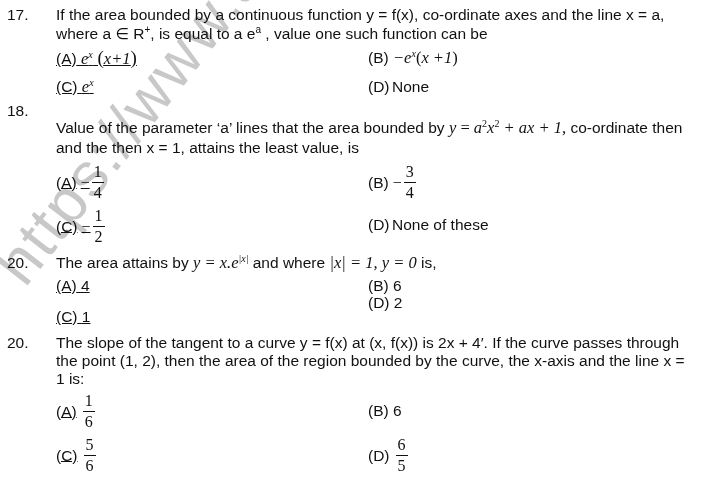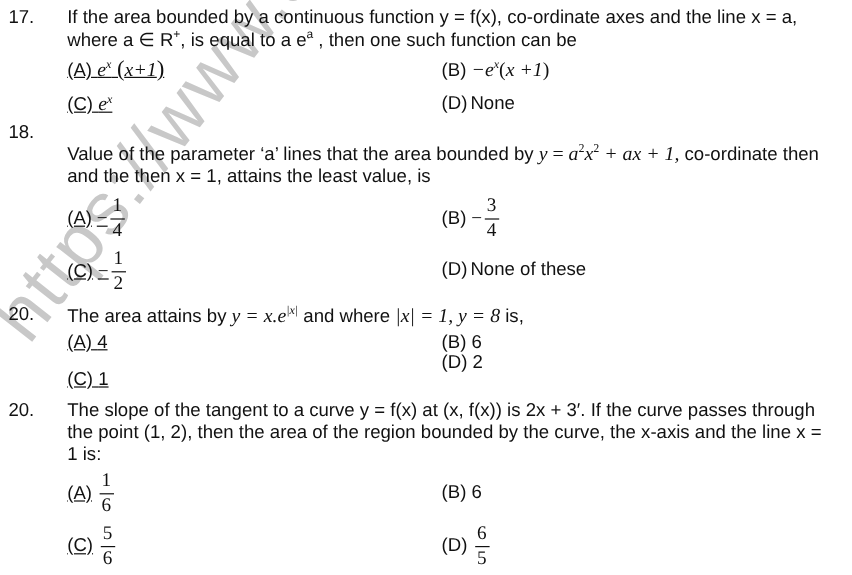--- a/index.html
+++ b/index.html
@@ -60,21 +60,21 @@
 </head>
 <body>
 
 <div class="watermark">https://www.st</div>
 
 <div class="page">
 
   <div>
     <span class="abs qnum" style="top:6px">17.</span>
     <span class="abs qtext" style="top:6px">If the area bounded by a continuous function y = f(x), co-ordinate axes and the line x = a,</span>
-    <span class="abs qtext" style="top:25px"><span>where a ∈ R</span><sup>+</sup><span>, is equal to a e</span><sup>a</sup><span> , then one such function can be</span></span>
+    <span class="abs qtext" style="top:25px"><span>where a ∈ R</span><sup>+</sup><span>, is equal to a e</span><sup>a</sup><span> , value one such function can be</span></span>
 
     <span class="abs optL" style="top:49px">
       <span>(A)</span>
       <span class="math"><span>e</span><sup>x</sup><span class="up" style="font-size:19px"> (</span>x+1<span class="up" style="font-size:19px">)</span></span>
     </span>
     <span class="abs optR" style="top:49px">
       <span>(B)</span>
       <span class="math"><span>−e</span><sup>x</sup><span class="up">(</span>x +1<span class="up">)</span></span>
     </span>
     <span class="abs optL" style="top:78px">
@@ -115,32 +115,32 @@
     <span class="abs optR" style="top:216px">(D)</span>
     <span class="abs" style="top:216px; left:392px">None of these</span>
   </div>
 
   <div>
     <span class="abs qnum" style="top:254px">20.</span>
     <span class="abs qtext" style="top:254px">
       <span>The area attains by</span>
       <span class="math"><span>y = x.e</span><sup>|x|</sup></span>
       <span>and where</span>
-      <span class="math">|x| = 1,  y = 8</span>
+      <span class="math">|x| = 1,  y = 0</span>
       <span>is,</span>
     </span>
     <span class="abs optL" style="top:277px"><span>(A)</span> <span>4</span></span>
     <span class="abs optR" style="top:277px"><span>(B)</span> <span>6</span></span>
     <span class="abs optL" style="top:308px"><span>(C)</span> <span>1</span></span>
     <span class="abs optR" style="top:294px"><span>(D)</span> <span>2</span></span>
   </div>
 
   <div>
     <span class="abs qnum" style="top:334px">20.</span>
-    <span class="abs qtext" style="top:334px">The slope of the tangent to a curve y = f(x) at (x, f(x)) is 2x + 3′. If the curve passes through</span>
+    <span class="abs qtext" style="top:334px">The slope of the tangent to a curve y = f(x) at (x, f(x)) is 2x + 4′. If the curve passes through</span>
     <span class="abs qtext" style="top:352px">the point (1, 2), then the area of the region bounded by the curve, the x-axis and the line x =</span>
     <span class="abs qtext" style="top:370px">1 is:</span>
 
     <span class="abs optL" style="top:391px; line-height:20px">
       <span style="vertical-align:middle">(A)</span><span class="frac" style="margin-left:6px">
           <span class="num">1</span>
           <span class="den">6</span>
         </span>
     </span>
     <span class="abs optR" style="top:402px"><span>(B)</span> <span>6</span></span>

